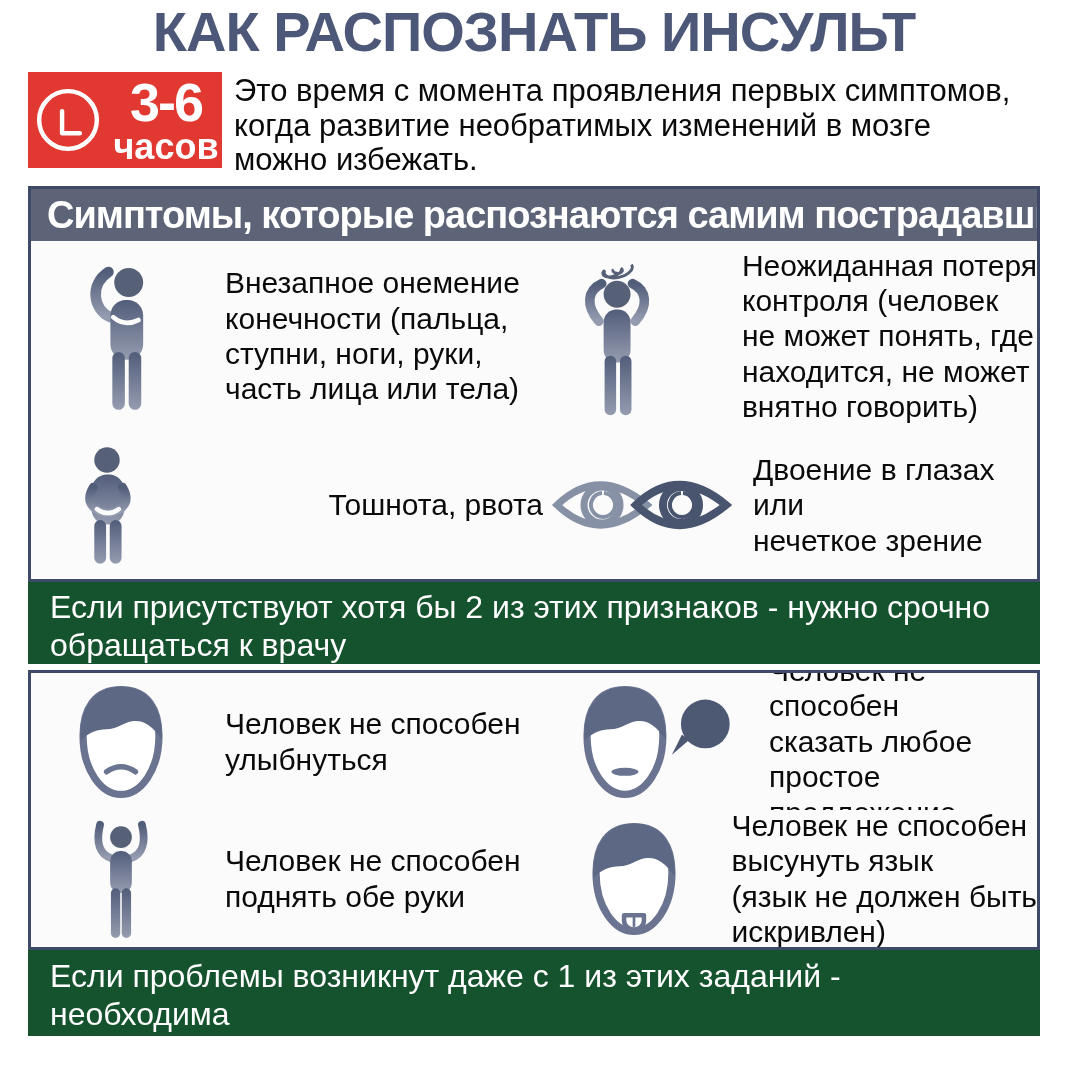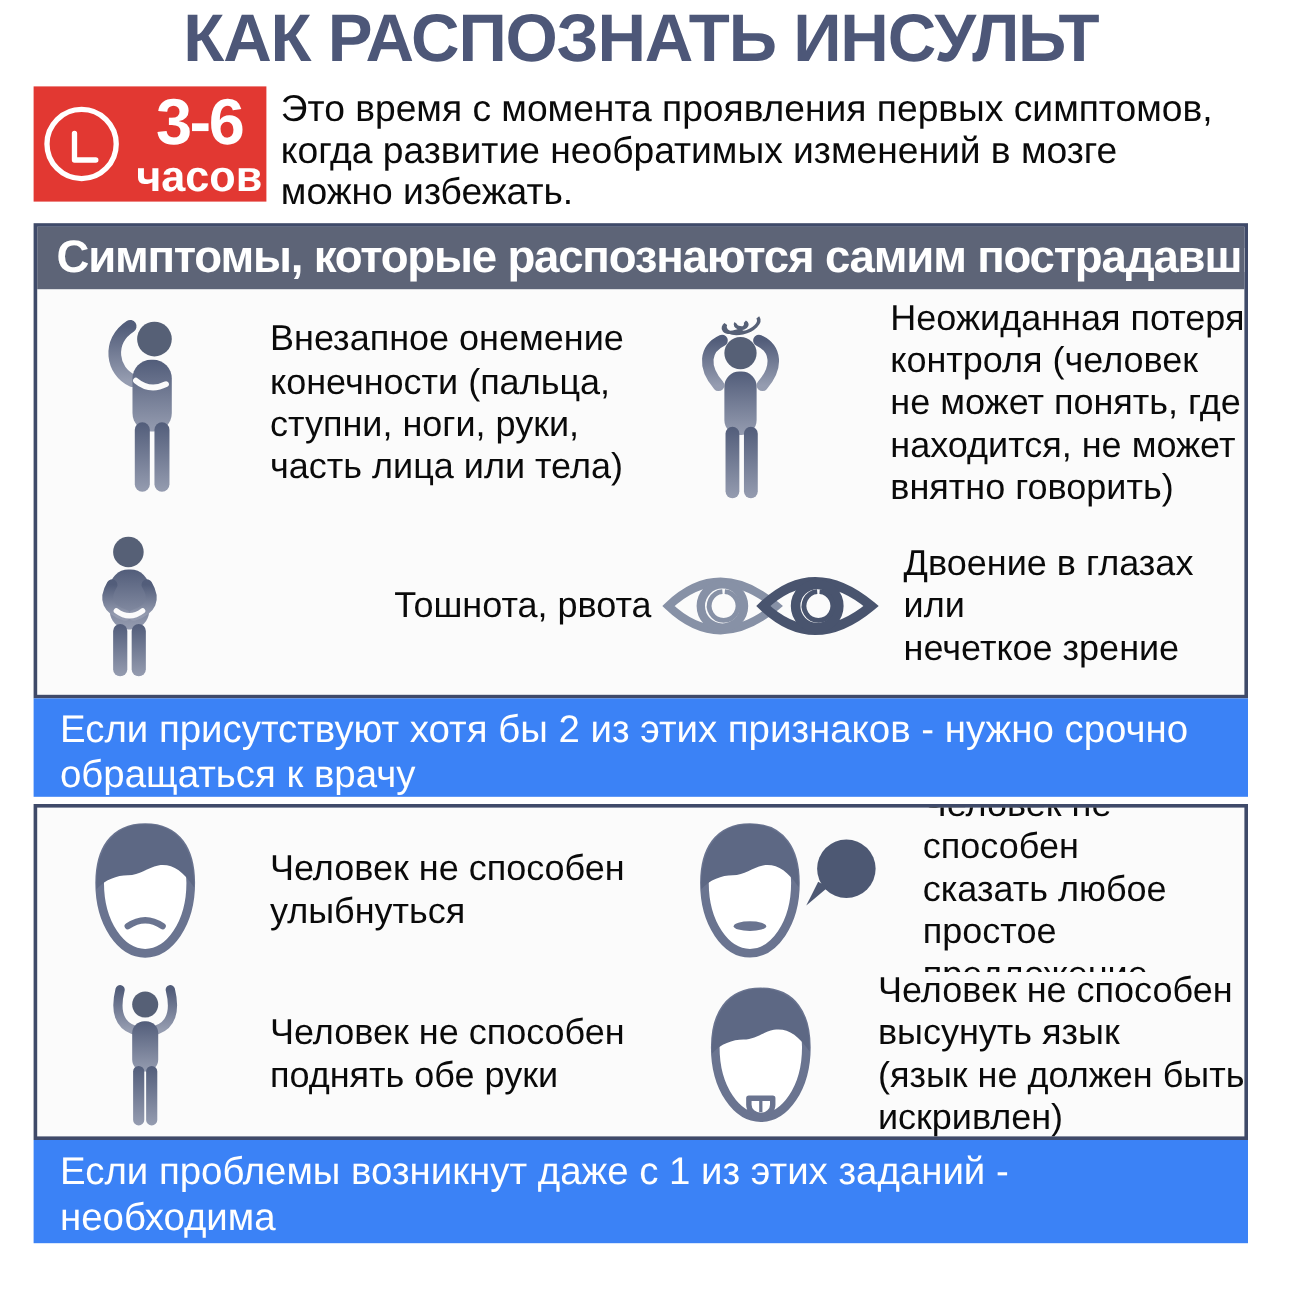--- a/index.html
+++ b/index.html
@@ -32,21 +32,21 @@
   .sec2 .sec-body{grid-template-rows:137px 137px;}
   .cell{display:flex;align-items:center;gap:14px;padding-left:0;overflow:hidden;}
   .cell.right{padding-left:16px;justify-content:space-between;}
   .icon-box{flex:0 0 180px;display:flex;justify-content:center;align-items:center;}
   .icon-box.ib-sm{flex-basis:120px;}
   .icon-box.ib-eye{flex-basis:196px;}
   .icon-box.ib-bubble{flex-basis:196px;}
   .icon-box.ib-md{flex-basis:150px;}
   .item-text{font-size:30px;line-height:1.18;white-space:pre-line;}
   .warning{
-    margin:0 28px;background:#3b82f6;color:#ffffff;font-size:32px;line-height:1.2;
+    margin:0 28px;background:#14532d;color:#ffffff;font-size:32px;line-height:1.2;
     padding:6px 28px 0 22px;height:82px;white-space:pre-line;overflow:hidden;
   }
   .warning.w2{height:86px;padding-top:7px;}
   .gap{height:6px;}
   .defs-holder{position:absolute;width:0;height:0;}
 </style>
 </head>
 <body>
 
 <div class="page">

